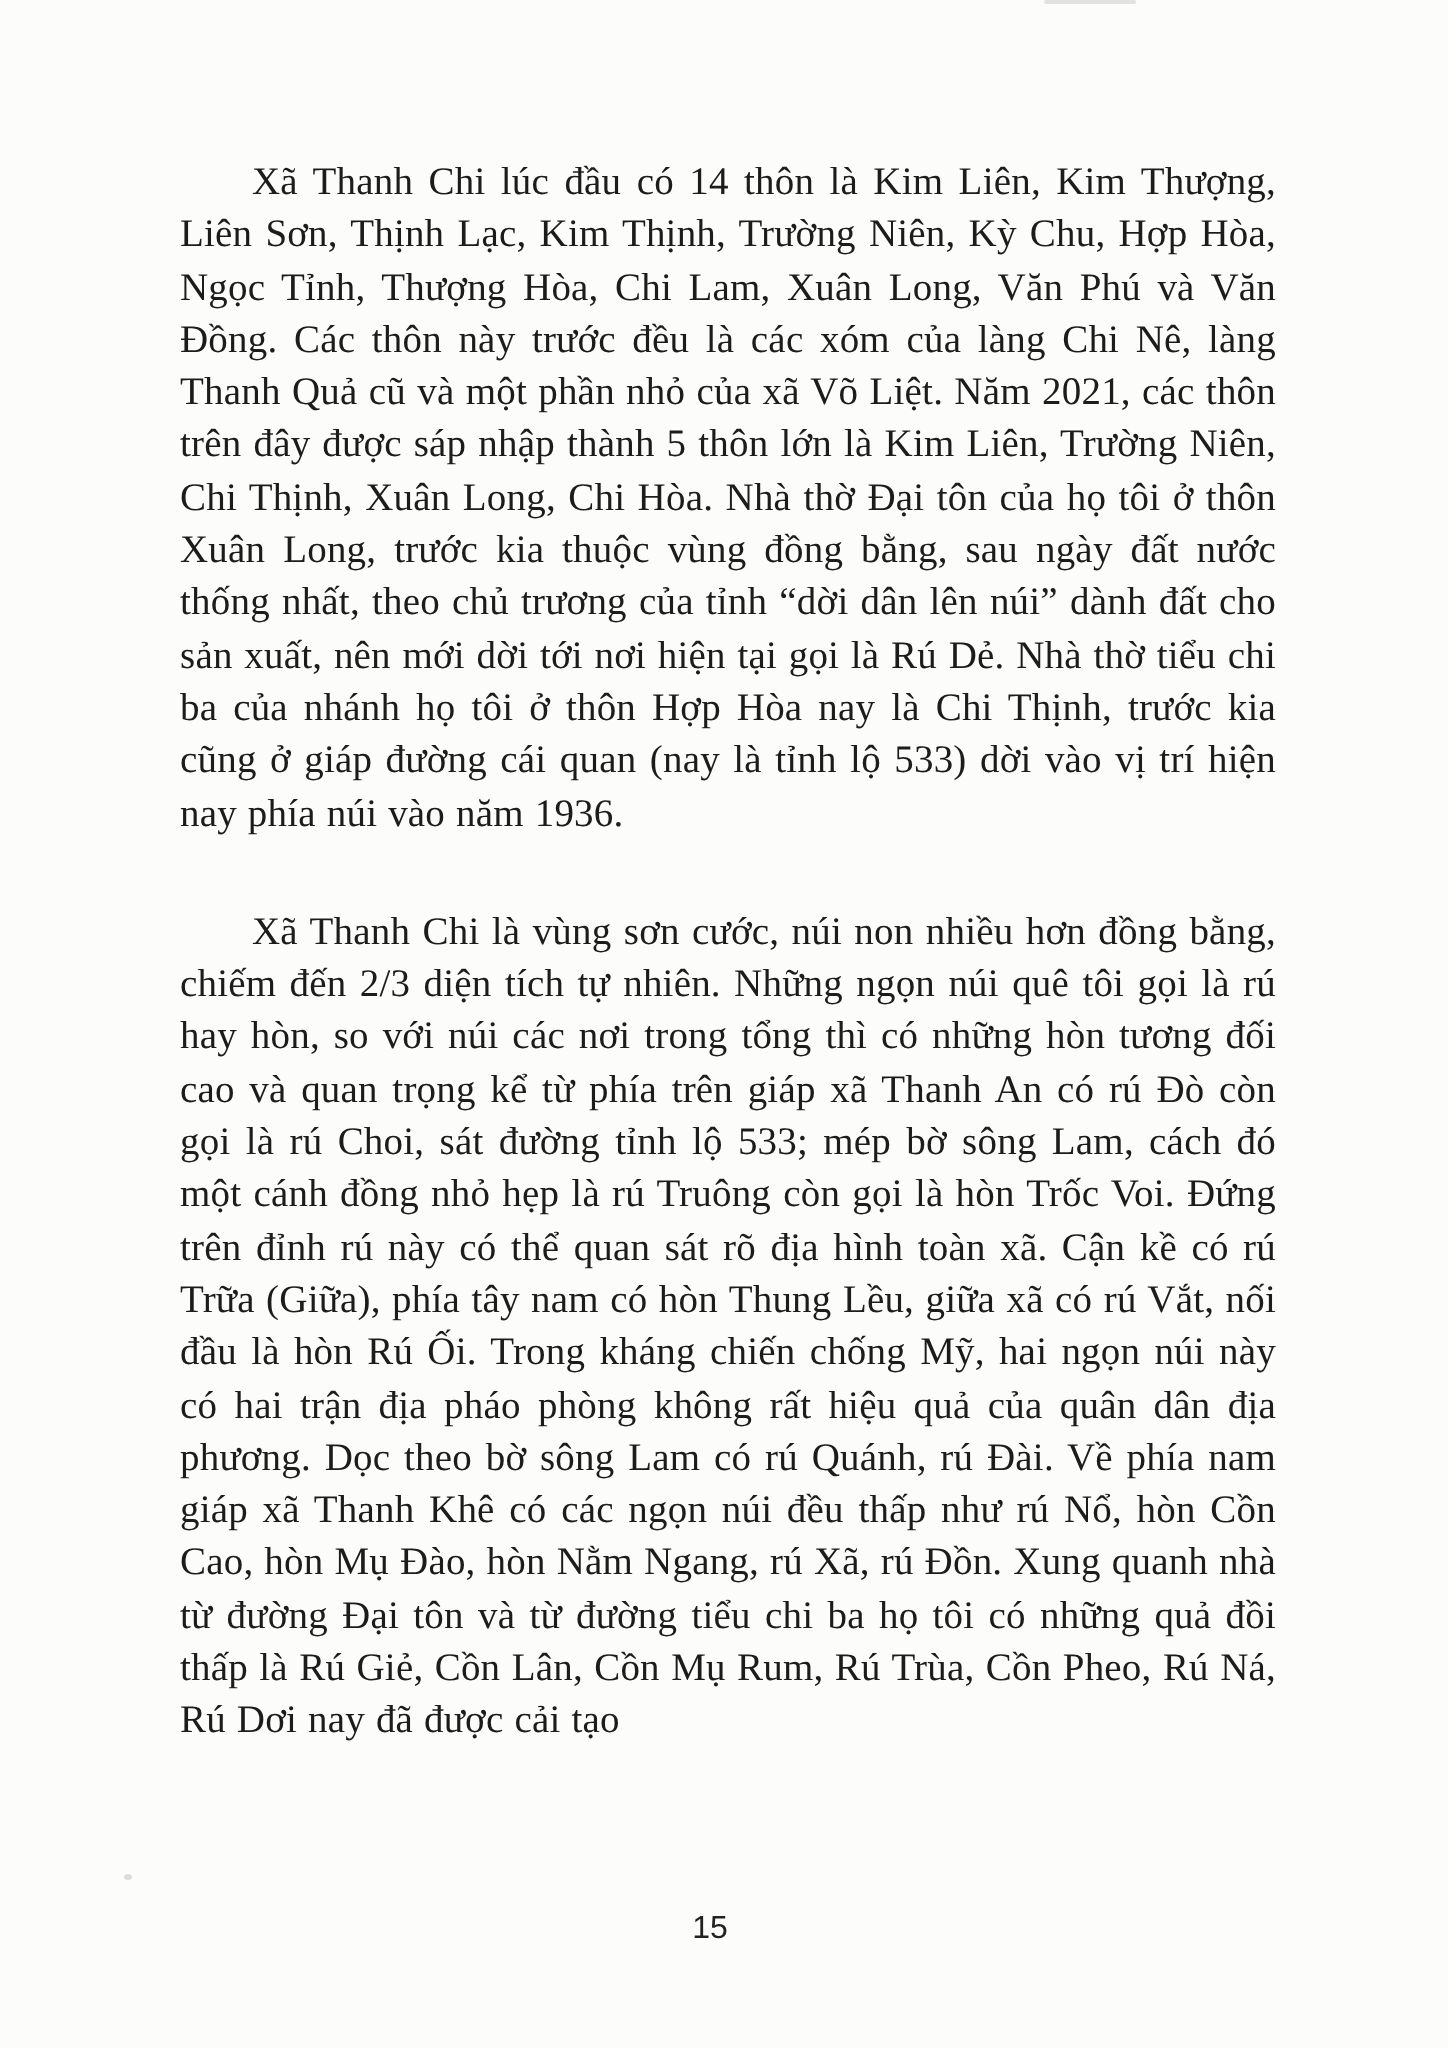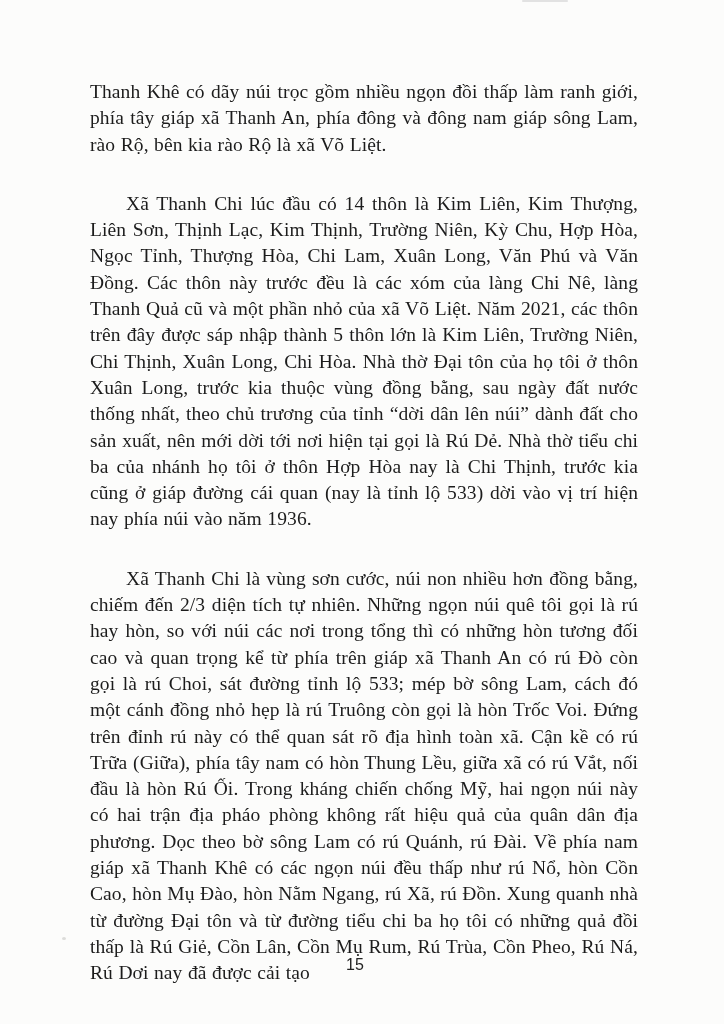--- a/index.html
+++ b/index.html
@@ -70,19 +70,18 @@
   }
 </style>
 </head>
 <body>
 
 <div class="page">
   <div class="scan-smudge-top"></div>
   <div class="scan-dot-left"></div>
 
   <div class="text-block">
-    <p class="para">Thanh Khê có dãy núi trọc gồm nhiều ngọn đồi thấp làm ranh giới, phía tây giáp xã Thanh An, phía đông và đông nam giáp sông Lam, rào Rộ, bên kia rào Rộ là xã Võ Liệt.</p>
     <p class="para indent">Xã Thanh Chi lúc đầu có 14 thôn là Kim Liên, Kim Thượng, Liên Sơn, Thịnh Lạc, Kim Thịnh, Trường Niên, Kỳ Chu, Hợp Hòa, Ngọc Tỉnh, Thượng Hòa, Chi Lam, Xuân Long, Văn Phú và Văn Đồng. Các thôn này trước đều là các xóm của làng Chi Nê, làng Thanh Quả cũ và một phần nhỏ của xã Võ Liệt. Năm 2021, các thôn trên đây được sáp nhập thành 5 thôn lớn là Kim Liên, Trường Niên, Chi Thịnh, Xuân Long, Chi Hòa. Nhà thờ Đại tôn của họ tôi ở thôn Xuân Long, trước kia thuộc vùng đồng bằng, sau ngày đất nước thống nhất, theo chủ trương của tỉnh “dời dân lên núi” dành đất cho sản xuất, nên mới dời tới nơi hiện tại gọi là Rú Dẻ. Nhà thờ tiểu chi ba của nhánh họ tôi ở thôn Hợp Hòa nay là Chi Thịnh, trước kia cũng ở giáp đường cái quan (nay là tỉnh lộ 533) dời vào vị trí hiện nay phía núi vào năm 1936.</p>
     <p class="para indent">Xã Thanh Chi là vùng sơn cước, núi non nhiều hơn đồng bằng, chiếm đến 2/3 diện tích tự nhiên. Những ngọn núi quê tôi gọi là rú hay hòn, so với núi các nơi trong tổng thì có những hòn tương đối cao và quan trọng kể từ phía trên giáp xã Thanh An có rú Đò còn gọi là rú Choi, sát đường tỉnh lộ 533; mép bờ sông Lam, cách đó một cánh đồng nhỏ hẹp là rú Truông còn gọi là hòn Trốc Voi. Đứng trên đỉnh rú này có thể quan sát rõ địa hình toàn xã. Cận kề có rú Trữa (Giữa), phía tây nam có hòn Thung Lều, giữa xã có rú Vắt, nối đầu là hòn Rú Ối. Trong kháng chiến chống Mỹ, hai ngọn núi này có hai trận địa pháo phòng không rất hiệu quả của quân dân địa phương. Dọc theo bờ sông Lam có rú Quánh, rú Đài. Về phía nam giáp xã Thanh Khê có các ngọn núi đều thấp như rú Nổ, hòn Cồn Cao, hòn Mụ Đào, hòn Nằm Ngang, rú Xã, rú Đồn. Xung quanh nhà từ đường Đại tôn và từ đường tiểu chi ba họ tôi có những quả đồi thấp là Rú Giẻ, Cồn Lân, Cồn Mụ Rum, Rú Trùa, Cồn Pheo, Rú Ná, Rú Dơi nay đã được cải tạo</p>
   </div>
 
   <div class="page-number">15</div>
 </div>
 
 </body></html>

